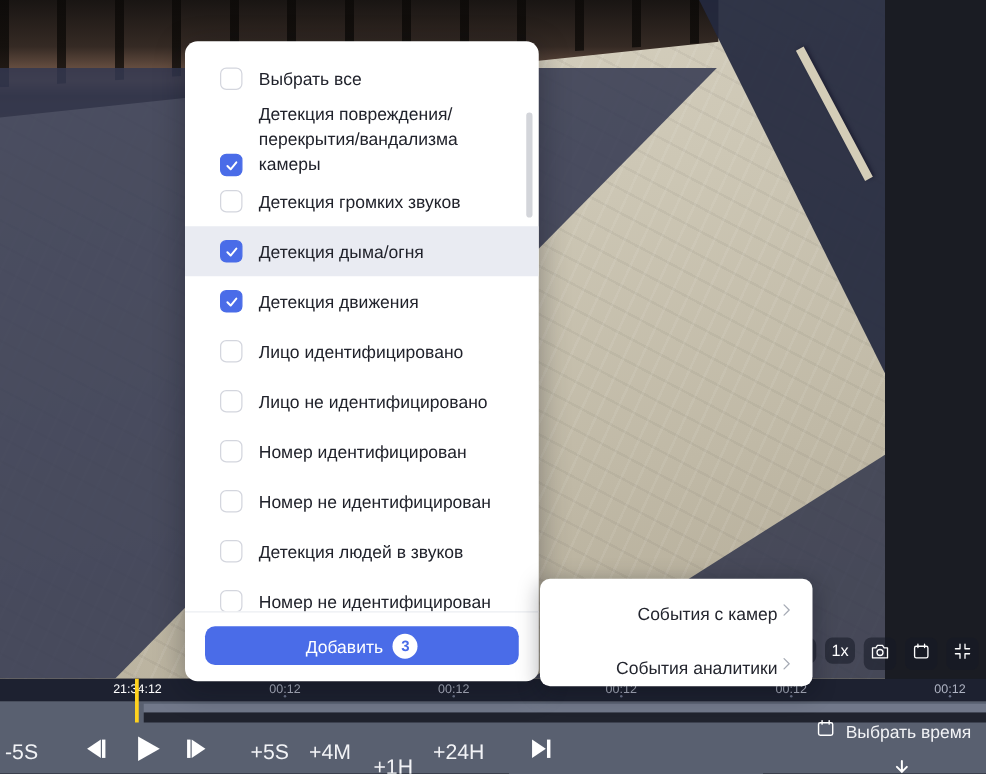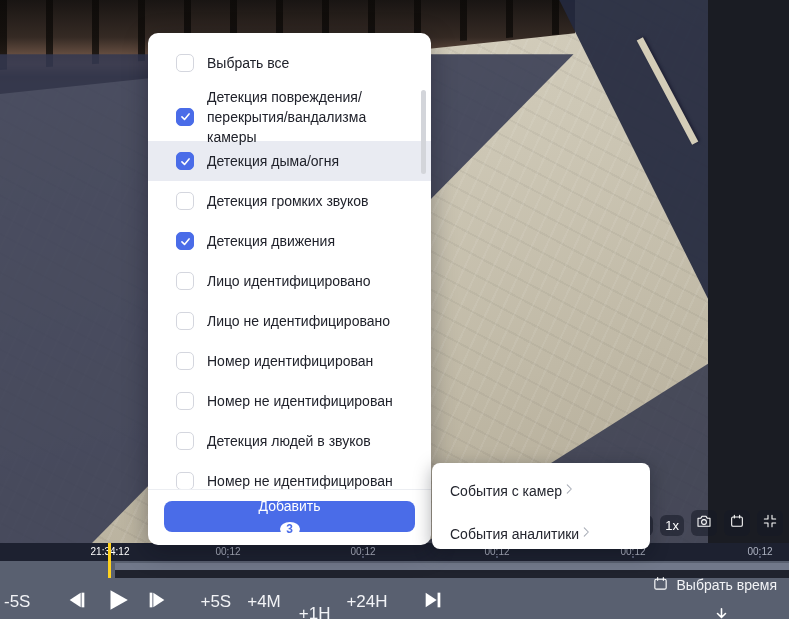--- a/index.html
+++ b/index.html
@@ -24,21 +24,21 @@
   #video .bright-line { position:absolute; left:664px; top:32px; width:7px; height:118px;
     background:#d4cdb8; transform:rotate(-28deg); box-shadow:2px 0 3px rgba(20,20,40,0.6); }
   #video .shadow-left { position:absolute; inset:0;
     background:rgba(51,56,80,0.86); clip-path:polygon(0 10%,81% 10%,13% 100%,0 100%); }
   #video .shadow-bottomright { position:absolute; inset:0;
     background:rgba(45,50,73,0.82); clip-path:polygon(60% 100%,100% 67%,100% 100%); }
   #side-panel { position:absolute; left:708px; top:0; width:81px; height:543px; background:#1a1c23; }
 
   
   #hd-controls { position:absolute; top:510px; right:6px; height:26px; display:flex;
-    align-items:flex-end; gap:7px; z-index:3; }
+    align-items:flex-start; gap:7px; z-index:3; }
   #hd-controls .txtbtn { color:#fff; font-size:13px; padding:3px 5px; border-radius:6px;
     background:rgba(21,25,38,0.55); cursor:pointer; }
   #hd-controls .icobtn { width:26px; height:26px; border-radius:6px; background:rgba(21,25,38,0.55);
     display:flex; align-items:center; justify-content:center; cursor:pointer; }
   #hd-controls svg { stroke:#fff; fill:none; stroke-width:1.6; stroke-linecap:round; stroke-linejoin:round; }
 
   
   #timeline { position:absolute; left:0; top:543px; width:789px; height:18px;
     background:#1d2130; z-index:1; }
   .tl-label { position:absolute; top:3px; width:44px; text-align:center;
@@ -72,44 +72,44 @@
   #btn-download { margin-left:14px; }
   #btn-download svg { fill:none; stroke:#fff; stroke-width:2; stroke-linecap:round; }
   #select-time svg { fill:none; stroke:#fff; stroke-width:1.6; stroke-linecap:round; }
 
   
   #filter-popup { position:absolute; left:148px; top:33px; width:283px; height:512px;
     background:#ffffff; border-radius:10px; box-shadow:0 6px 24px rgba(10,12,20,0.35);
     z-index:5; display:flex; flex-direction:column; overflow:hidden; }
   #filter-list { flex:1; padding-top:10px; position:relative; overflow:hidden; }
   .frow { display:flex; align-items:center; gap:13px; padding:0 28px; height:40px; }
-  .frow.two-line { height:58px; align-items:center; padding-top:9px; }
+  .frow.two-line { height:58px; align-items:flex-end; padding-top:9px; }
   .frow.two-line .flabel { width:218px; line-height:20px; }
   .frow.highlight { background:#e9ebf2; }
   .flabel { font-size:14px; color:#20222b; }
   .cb { width:18px; height:18px; border-radius:5px; border:1.5px solid #d4d6de; background:#fff;
     flex:0 0 18px; display:flex; align-items:center; justify-content:center; cursor:pointer; }
   .cb.checked { background:#4a6ce8; border-color:#4a6ce8; }
   .cb svg { stroke:#fff; stroke-width:2.4; fill:none; stroke-linecap:round; stroke-linejoin:round; }
   #popup-scrollbar { position:absolute; right:5px; top:57px; width:5px; height:84px;
     border-radius:3px; background:#d3d5da; cursor:grab; }
   #filter-footer { border-top:1px solid #eceef2; padding:11px 16px 13px; display:flex; gap:9px; }
   .fbtn { flex:1; height:31px; border:none; border-radius:8px; font-size:14px;
     font-family:"Liberation Sans",sans-serif; cursor:pointer;
     display:flex; align-items:center; justify-content:center; gap:8px; }
   #btn-clear { background:#e9eaef; color:#23252e; }
-  #btn-add { background:#4a6ce8; color:#ffffff;flex-direction:column; }
+  #btn-add { background:#4a6ce8; color:#ffffff; }
   #btn-add .badge { width:20px; height:20px; border-radius:50%; background:#ffffff; color:#4a6ce8;
     font-size:12px; font-weight:bold; display:flex; align-items:center; justify-content:center; }
 
   
   #context-menu { position:absolute; left:432px; top:463px; width:218px; height:86px;
     background:#ffffff; border-radius:8px; box-shadow:0 4px 18px rgba(10,12,20,0.35);
     z-index:5; padding:0; display:flex; flex-direction:column; justify-content:center; }
-  .mrow { height:43px; display:flex; align-items:center; justify-content:flex-start;
+  .mrow { height:43px; display:flex; align-items:center; justify-content:flex-end;
     padding:12px 14px 0 18px; cursor:pointer; }
   .mrow .mlabel { font-size:14px; color:#23252e; }
   .mrow svg { stroke:#a6abb5; fill:none; stroke-width:1.8; stroke-linecap:round; stroke-linejoin:round; }
 </style>
 </head>
 <body>
 
 <div id="app">
 
   <div id="video">
@@ -217,33 +217,33 @@
         <span class="flabel">Выбрать все</span>
       </div>
       <div class="frow two-line">
         <span class="cb checked">
             <svg width="13" height="13" viewBox="0 0 20 20">
               <polyline points="4.5,10.5 8.5,14.5 15.5,6"></polyline>
             </svg>
           </span>
         <span class="flabel">Детекция повреждения/перекрытия/вандализма камеры</span>
       </div>
+      <div class="frow">
+        <span class="cb"></span>
+        <span class="flabel">Детекция громких звуков</span>
+      </div>
       <div class="frow highlight">
         <span class="cb checked">
             <svg width="13" height="13" viewBox="0 0 20 20">
               <polyline points="4.5,10.5 8.5,14.5 15.5,6"></polyline>
             </svg>
           </span>
         <span class="flabel">Детекция дыма/огня</span>
       </div>
       <div class="frow">
-        <span class="cb"></span>
-        <span class="flabel">Детекция громких звуков</span>
-      </div>
-      <div class="frow">
         <span class="cb checked">
             <svg width="13" height="13" viewBox="0 0 20 20">
               <polyline points="4.5,10.5 8.5,14.5 15.5,6"></polyline>
             </svg>
           </span>
         <span class="flabel">Детекция движения</span>
       </div>
       <div class="frow">
         <span class="cb"></span>
         <span class="flabel">Лицо идентифицировано</span>

